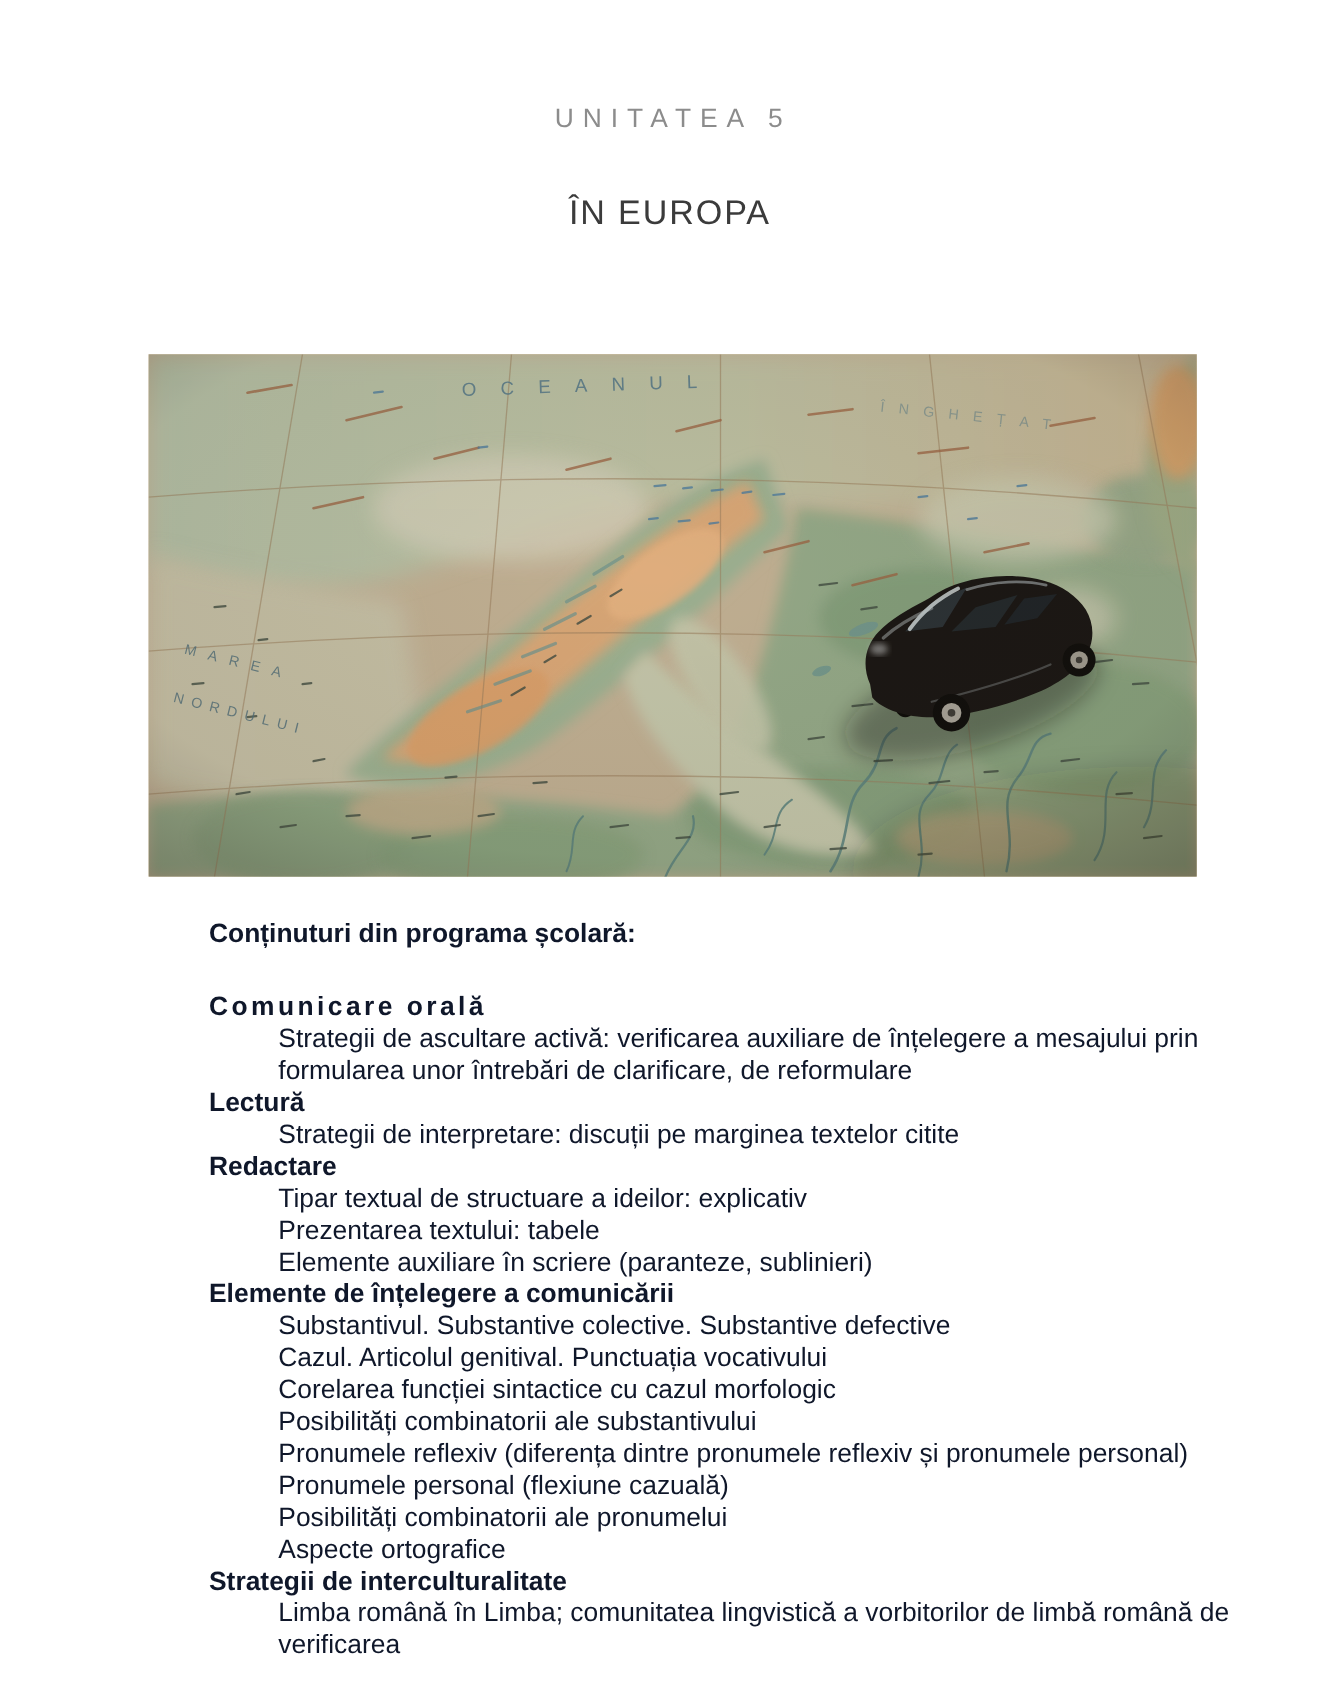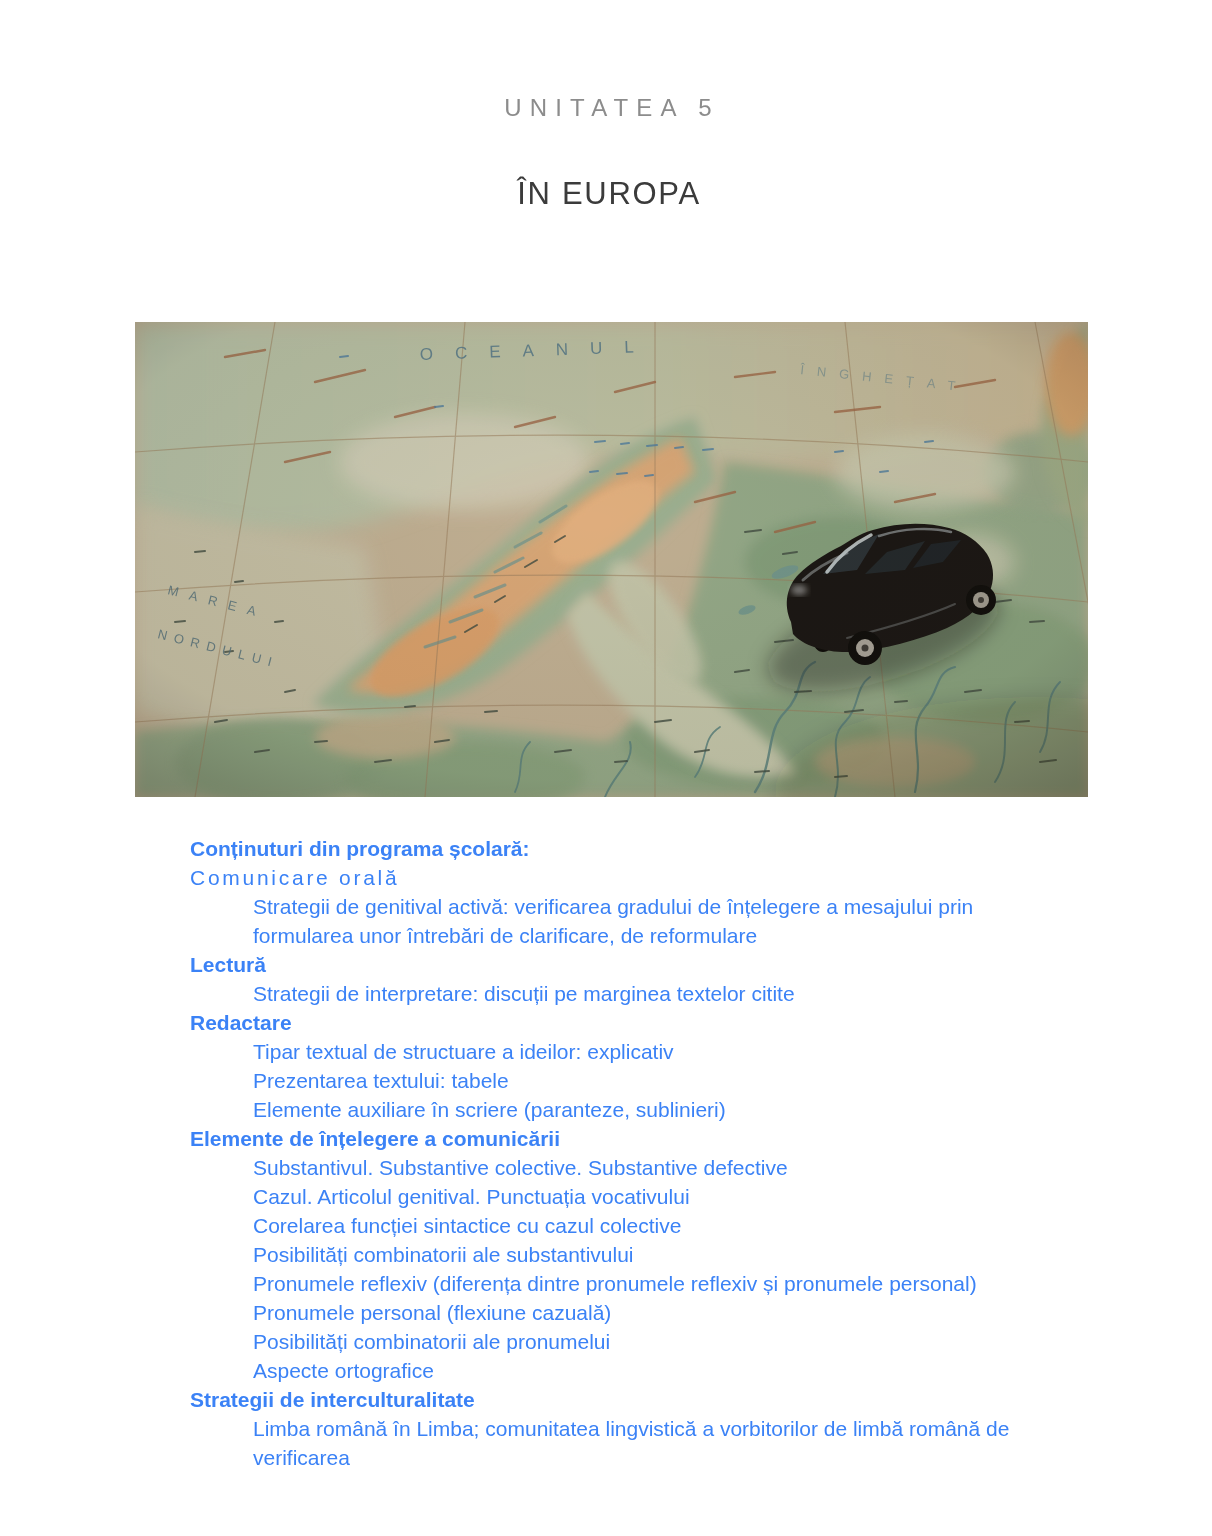--- a/index.html
+++ b/index.html
@@ -16,26 +16,26 @@
     font-size:31px; letter-spacing:0.055em; color:#3b3b3b; font-weight:normal;
   }
   .photo {
     position:absolute; left:135px; top:322px; width:953px; height:475px;
     background:#c3b296; overflow:hidden;
   }
   .photo svg { display:block; width:953px; height:475px; }
   .photo text { font-family:"Liberation Sans", sans-serif; }
   .contents {
     position:absolute; left:190px; top:834px; width:900px;
-    font-size:21px; line-height:29px; color:#3b82f6;
+    font-size:24px; line-height:29px; color:#0f172a;
   }
   .line { white-space:nowrap; }
   .line.indent-1 { padding-left:63px; }
   .line.bold { font-weight:bold; }
-  .line.bold-spaced { font-weight:normal; letter-spacing:0.13em; }
+  .line.bold-spaced { font-weight:bold; letter-spacing:0.13em;margin-top:38px; }
 </style>
 </head>
 <body>
 
 <div class="page">
 
   <div class="unit-label">UNITATEA 5</div>
   <div class="page-title">ÎN EUROPA</div>
 
   <figure class="photo" style="margin:0">
@@ -252,32 +252,32 @@
 
       <ellipse cx="900" cy="470" rx="260" ry="95" fill="rgba(50,40,30,0.14)" filter="url(#b10)"></ellipse>
       <rect x="0" y="0" width="953" height="475" fill="url(#vig)"></rect>
       <rect x="0" y="0" width="953" height="475" fill="rgba(120,90,60,0.05)"></rect>
     </svg>
   </figure>
 
   <section class="contents">
       <div class="line bold indent-0">Conținuturi din programa școlară:</div>
       <div class="line bold-spaced indent-0">Comunicare orală</div>
-      <div class="line normal indent-1">Strategii de genitival activă: verificarea gradului de înțelegere a mesajului prin</div>
+      <div class="line normal indent-1">Strategii de ascultare activă: verificarea auxiliare de înțelegere a mesajului prin</div>
       <div class="line normal indent-1">formularea unor întrebări de clarificare, de reformulare</div>
       <div class="line bold indent-0">Lectură</div>
       <div class="line normal indent-1">Strategii de interpretare: discuții pe marginea textelor citite</div>
       <div class="line bold indent-0">Redactare</div>
       <div class="line normal indent-1">Tipar textual de structuare a ideilor: explicativ</div>
       <div class="line normal indent-1">Prezentarea textului: tabele</div>
       <div class="line normal indent-1">Elemente auxiliare în scriere (paranteze, sublinieri)</div>
       <div class="line bold indent-0">Elemente de înțelegere a comunicării</div>
       <div class="line normal indent-1">Substantivul. Substantive colective. Substantive defective</div>
       <div class="line normal indent-1">Cazul. Articolul genitival. Punctuația vocativului</div>
-      <div class="line normal indent-1">Corelarea funcției sintactice cu cazul colective</div>
+      <div class="line normal indent-1">Corelarea funcției sintactice cu cazul morfologic</div>
       <div class="line normal indent-1">Posibilități combinatorii ale substantivului</div>
       <div class="line normal indent-1">Pronumele reflexiv (diferența dintre pronumele reflexiv și pronumele personal)</div>
       <div class="line normal indent-1">Pronumele personal (flexiune cazuală)</div>
       <div class="line normal indent-1">Posibilități combinatorii ale pronumelui</div>
       <div class="line normal indent-1">Aspecte ortografice</div>
       <div class="line bold indent-0">Strategii de interculturalitate</div>
       <div class="line normal indent-1">Limba română în Limba; comunitatea lingvistică a vorbitorilor de limbă română de</div>
       <div class="line normal indent-1">verificarea</div>
     </section>
 

